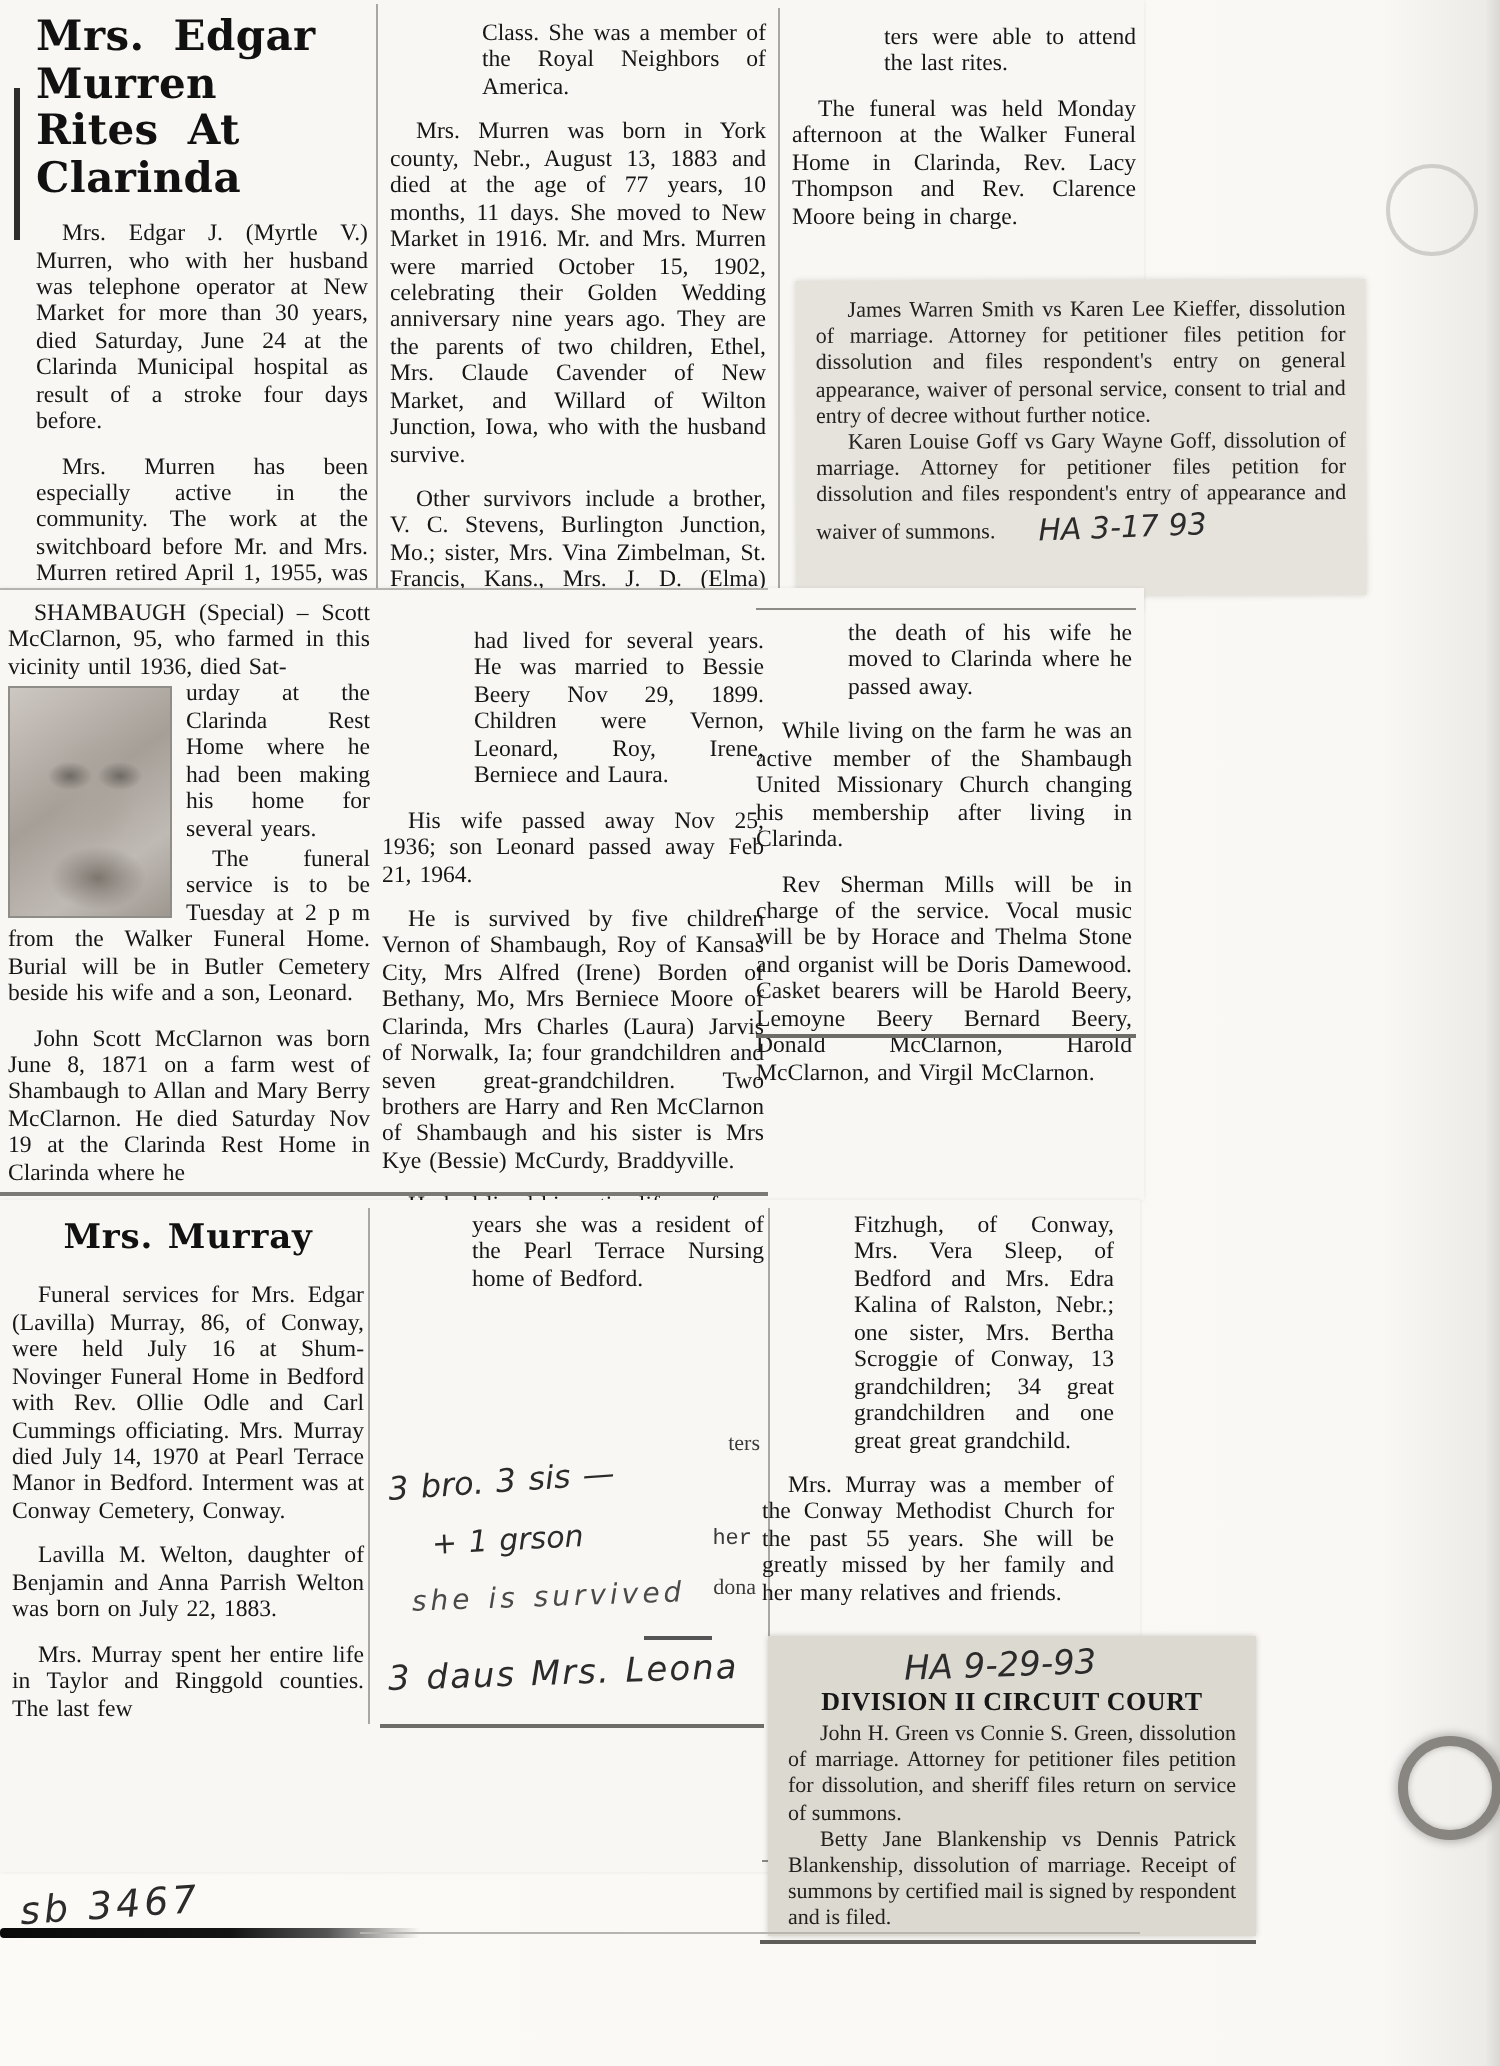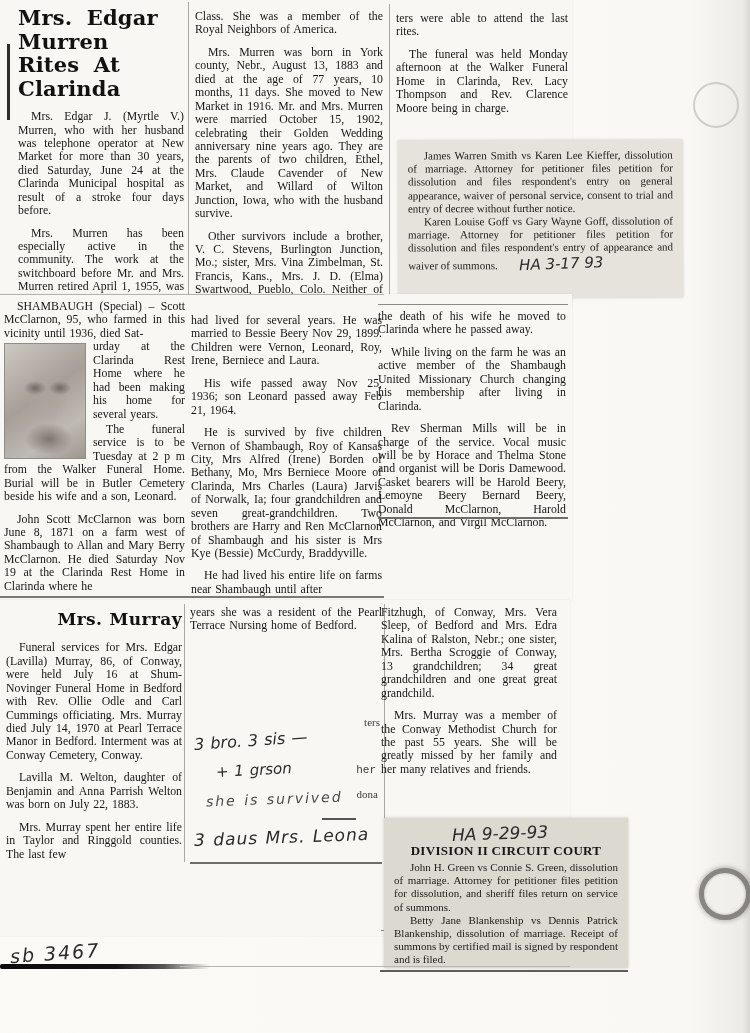--- a/index.html
+++ b/index.html
@@ -5,28 +5,28 @@
   html,body{margin:0;padding:0;}
   body{
     width:750px;height:1033px;position:relative;overflow:hidden;
     background:linear-gradient(to right,#fbfaf7 0%, #f9f8f5 92%, #ecebe7 99%, #d9d7d3 100%);
     font-family:"Liberation Serif", serif;color:#161616;
   }
   .clip{position:absolute;}
   .paper{background:#f8f7f3;box-shadow:0 0 2px rgba(0,0,0,0.08);}
   .news{font-size:11.8px;line-height:1.14;text-align:justify;word-spacing:1px;}
   .news p{margin:0 0 9px;text-indent:13px;}
-  .news p.noindent{text-indent:0;}
+  .news p.noindent{text-indent:0;margin-left:46px;}
   .headline-lg{
     font-family:"DejaVu Serif", serif;font-weight:bold;font-size:21px;line-height:1.12;
     word-spacing:7px;letter-spacing:0.2px;text-align:left;margin:0 0 10px;color:#111;
   }
   .headline-md{
     font-family:"DejaVu Serif", serif;font-weight:bold;font-size:17px;
-    letter-spacing:0.4px;margin:0 0 12px;color:#111;text-align:right;
+    letter-spacing:0.4px;margin:0 0 12px;color:#111;text-align:center;
   }
   .vrule{position:absolute;width:1px;background:#a9a7a2;}
   .hrule{position:absolute;height:1px;background:#8d8b86;}
   .typed{
     font-size:11px;line-height:1.2;text-align:justify;color:#23211e;
   }
   .typed p{margin:0;text-indent:16px;}
   .hand{
     font-family:"DejaVu Sans", sans-serif;font-style:italic;color:#2b2b2b;
     white-space:nowrap;

